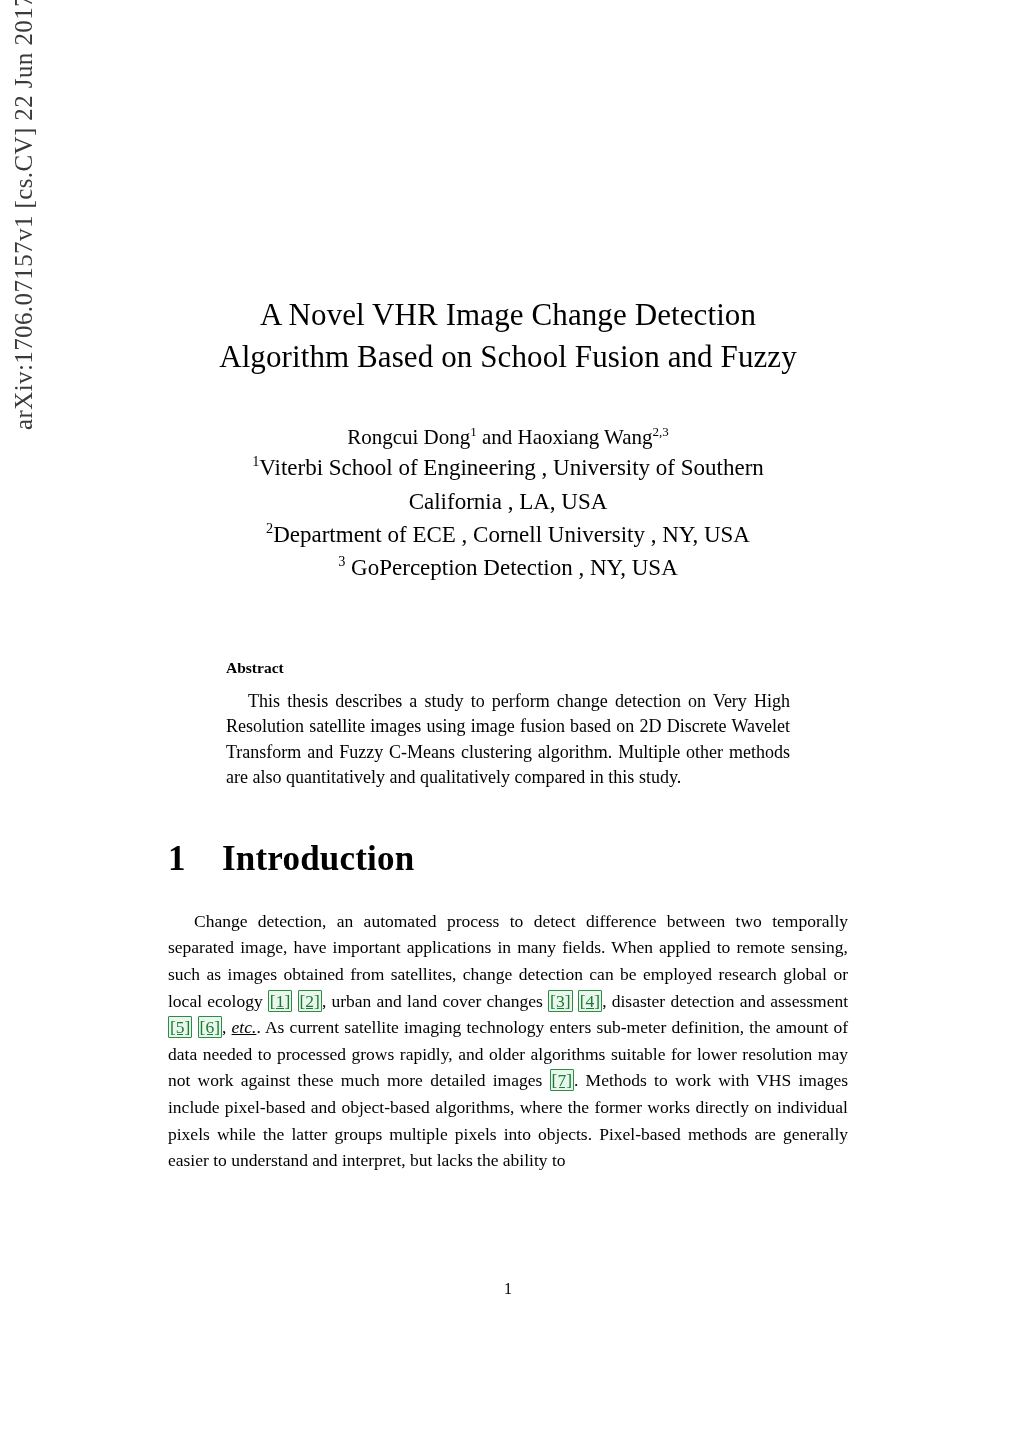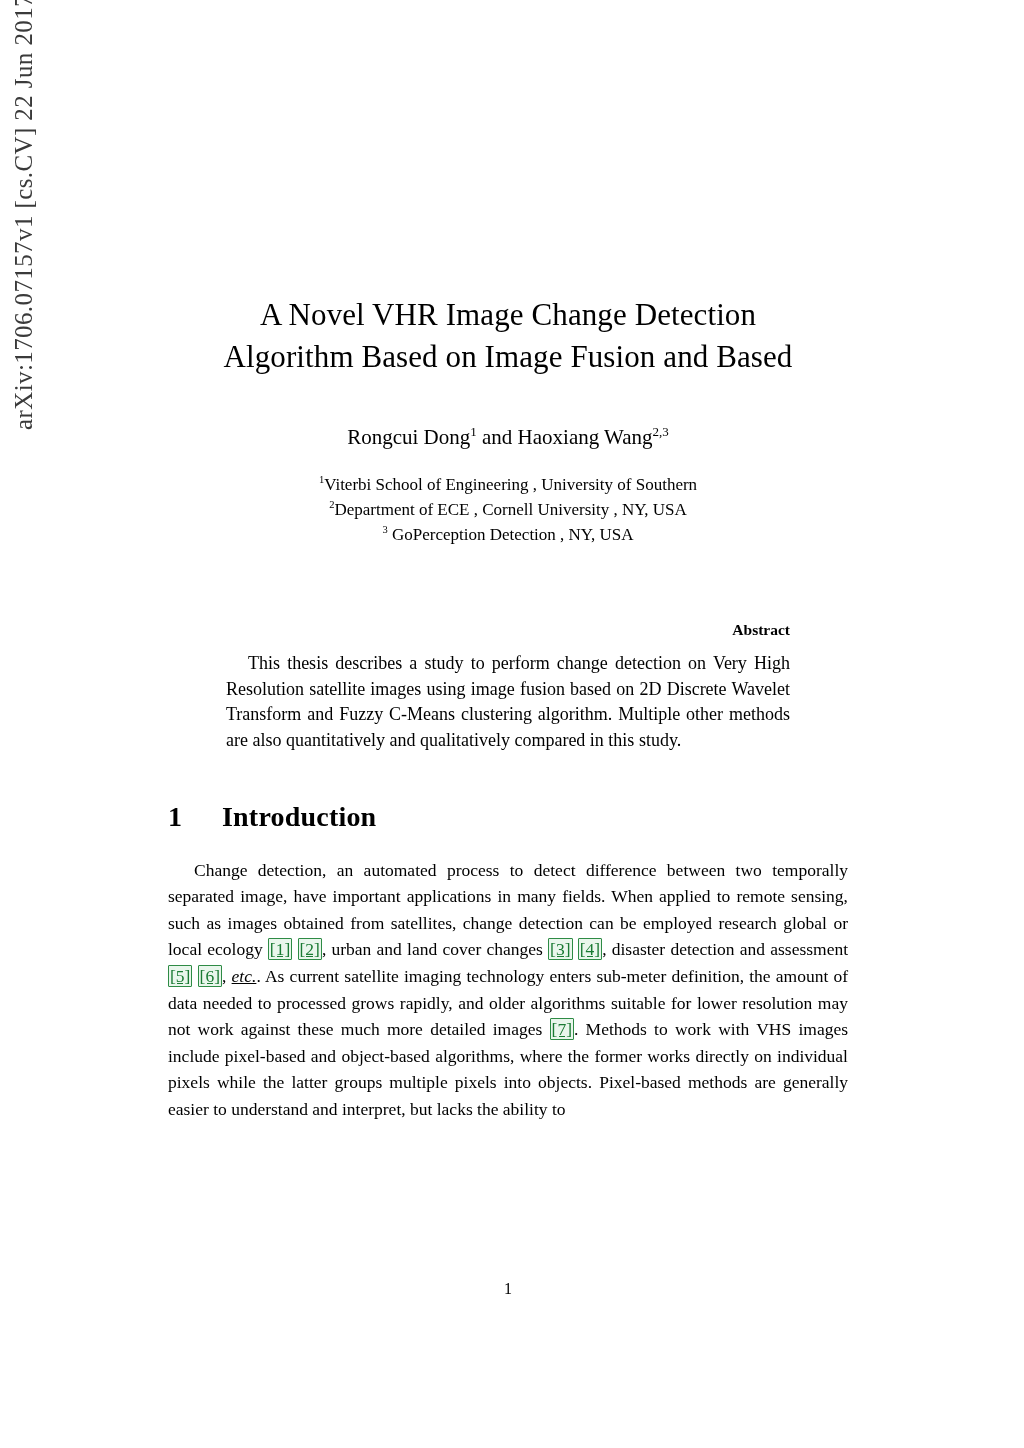--- a/index.html
+++ b/index.html
@@ -50,53 +50,52 @@
   }
 
   #authors {
     margin-top: 45px;
     text-align: center;
     font-size: 21px;
     line-height: 1.3;
   }
 
   #affiliations {
-    margin-top: 22px;
     text-align: center;
-    font-size: 17px;
+    font-size: 23px;
     line-height: 1.45;
   }
   #affiliations .aff-line { display: block; }
 
   sup {
     font-size: 0.62em;
     vertical-align: super;
     line-height: 0;
   }
 
   #abstract-block {
     margin-top: 74px;
     padding: 0 58px;
   }
   #abstract-heading {
-    text-align: right;
+    text-align: left;
     font-weight: bold;
     font-size: 15.5px;
     margin-bottom: 12px;
   }
   #abstract-text {
     font-size: 18px;
     line-height: 1.42;
     text-align: justify;
     text-indent: 22px;
   }
 
   #section-1 {
     margin-top: 48px;
-    font-size: 28px;
+    font-size: 35px;
     font-weight: bold;
     letter-spacing: 0.2px;
   }
   #section-1 .sec-num { display: inline-block; width: 54px; }
 
   #intro-text {
     margin-top: 16px;
     font-size: 17.5px;
     line-height: 1.52;
     text-align: justify;
@@ -122,29 +121,30 @@
 </style>
 </head>
 <body>
 
 <div id="arxiv-stamp">arXiv:1706.07157v1  [cs.CV]  22 Jun 2017</div>
 
 <div id="page">
 
   <h1 id="title">
     <span>A Novel VHR Image Change Detection</span><br>
-    <span>Algorithm Based on Image Fusion and Based</span><br>
+    <span>Algorithm Based on School Fusion and Fuzzy</span><br>
   </h1>
 
   <div id="authors">
     <span>Rongcui Dong</span><sup>1</sup><span> and Haoxiang Wang</span><sup>2,3</sup>
   </div>
 
   <div id="affiliations">
     <span class="aff-line"><sup>1</sup><span>Viterbi School of Engineering , University of Southern</span></span>
+    <span class="aff-line"><span>California , LA, USA</span></span>
     <span class="aff-line"><sup>2</sup><span>Department of ECE , Cornell University , NY, USA</span></span>
     <span class="aff-line"><sup>3</sup><span> GoPerception Detection , NY, USA</span></span>
   </div>
 
   <div id="abstract-block">
     <div id="abstract-heading">Abstract</div>
     <div id="abstract-text">This thesis describes a study to perform change detection on Very High Resolution satellite images using image fusion based on 2D Discrete Wavelet Transform and Fuzzy C-Means clustering algorithm. Multiple other methods are also quantitatively and qualitatively compared in this study.</div>
   </div>
 
   <h2 id="section-1">

